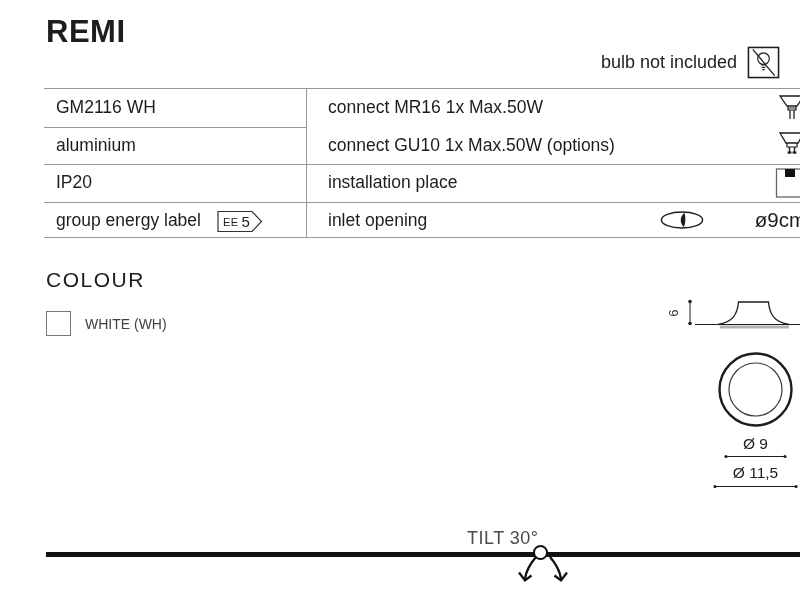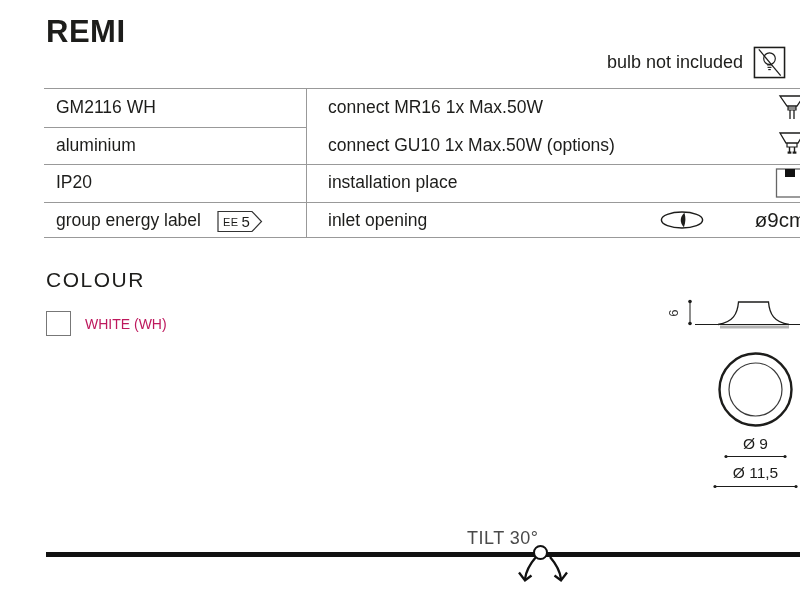--- a/index.html
+++ b/index.html
@@ -5,41 +5,41 @@
   * { margin:0; padding:0; box-sizing:border-box; }
   body { background:#fff; }
   .sheet {
     position:relative; width:800px; height:600px; background:#ffffff;
     font-family:"Liberation Sans", sans-serif; color:#1d1d1b; overflow:hidden;
   }
   .abs { position:absolute;margin-left:28px; }
 
   .title { left:18px; top:14px; font-size:31px; font-weight:bold; letter-spacing:0.5px; }
 
-  .bulb-note { top:46px; right:14px; display:flex; align-items:center; gap:10px; font-size:18px; }
+  .bulb-note { top:46px; right:20px; display:flex; align-items:center; gap:10px; font-size:18px; }
 
   
   .spec-table { left:16px; top:88px; width:766px; height:150px;
     border-top:1px solid #999; border-bottom:1px solid #999; font-size:17.5px; }
   .vdivider { position:absolute; left:262px; top:0; bottom:0; width:1px; background:#999; }
   .hdiv { position:absolute; height:1px; background:#999; }
   .hdiv.left-only { left:0; width:262px; }
   .hdiv.full { left:0; width:766px; }
   .cell { position:absolute; height:37.5px; display:flex; align-items:center; }
   .cell.lc { left:12px; width:256px; }
   .cell.rc { left:284px; width:360px; }
   .row-icon { position:absolute; right:3px; }
   .badge { margin-left:16px; margin-top:2px; }
   .inlet-val { position:absolute; right:4px; font-size:20.5px; display:flex; align-items:center; height:37.5px; }
 
   
   .colour-heading { left:18px; top:268px; font-size:21px; letter-spacing:1.5px; }
   .swatch-row { left:18px; top:311px; display:flex; align-items:center; }
   .swatch { width:25px; height:25px; border:1px solid #777; }
-  .swatch-label { margin-left:14px; font-size:14px; color:#be185d; }
+  .swatch-label { margin-left:14px; font-size:14px; color:#404040; }
 
   
   .tilt-label { left:439px; top:528px; font-size:18px; color:#4a4a4a; letter-spacing:0.5px; }
   .tilt-bar { left:18px; top:552px; width:764px; height:5px; background:#111; }
   .tilt-pivot { left:505px; top:545px; width:15px; height:15px; border:2.5px solid #111;
     border-radius:50%; background:#fff; }
 
   svg { display:block; }
 </style>
 </head>

